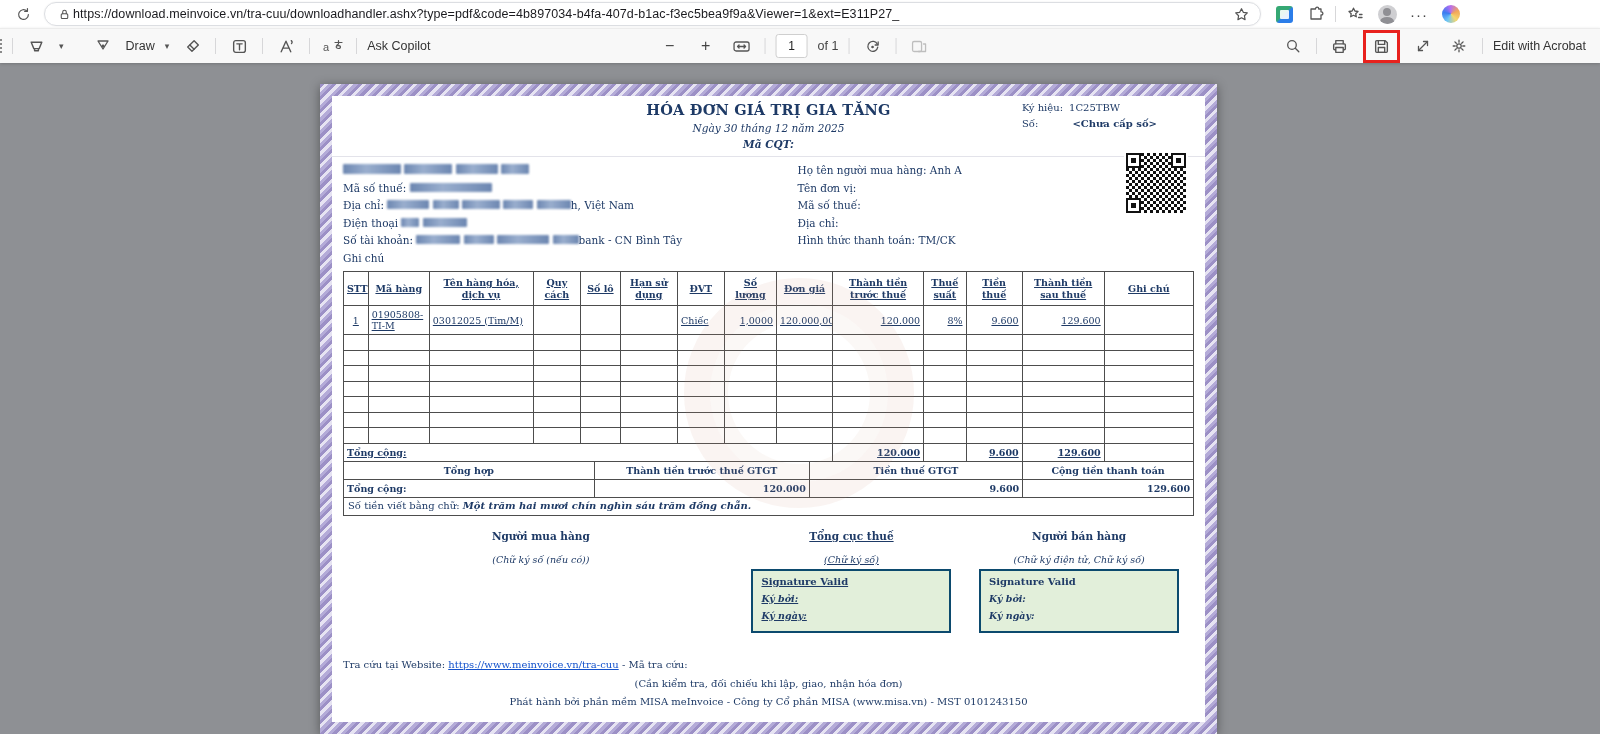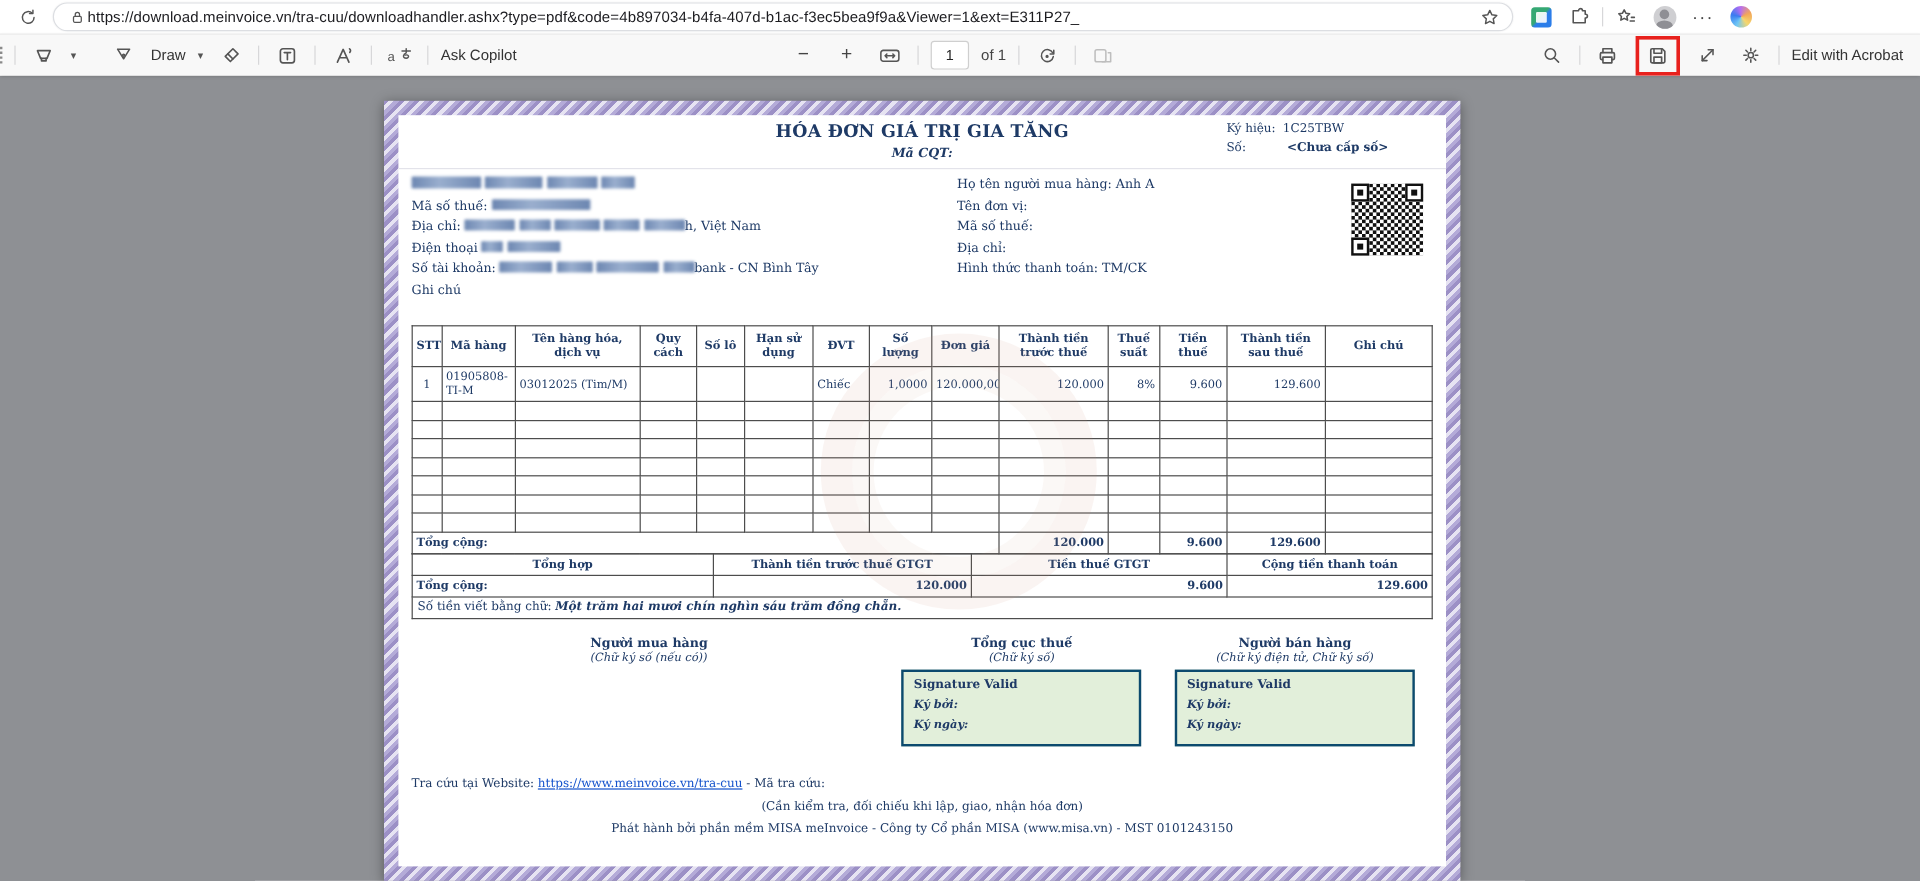--- a/index.html
+++ b/index.html
@@ -81,41 +81,41 @@
         background: linear-gradient(90deg, #5d7aa9, #8fa6c9 40%, #5d7aa9); filter: blur(1.3px); opacity: .9; }
   .rd.t { height: 10px; }
   .qr { position: absolute; right: 19px; top: 57px; width: 60px; height: 60px; background:
         repeating-conic-gradient(#111 0 25%, #fff 0 50%); background-size: 6px 6px; outline: 2px solid #fff; }
   .qr .f { position: absolute; width: 15px; height: 15px; border: 2.5px solid #111; background: #fff; }
   .qr .f:before { content: ""; position: absolute; left: 2.5px; top: 2.5px; width: 5px; height: 5px; background: #111; }
   .qr .f1 { left: 0; top: 0; } .qr .f2 { right: 0; top: 0; } .qr .f3 { left: 0; bottom: 0; }
 
   
   table { border-collapse: collapse; width: 100%; table-layout: fixed; }
-  .main-tbl { margin-top: 20px; }
+  .main-tbl { margin-top: 4px; text-decoration: underline; }
   .main-tbl th, .main-tbl td, .sum-tbl th, .sum-tbl td {
       border: 1px solid #4d4d4d; font-size: 9.5px; padding: 1px 3px; color: #1e3a66;
       overflow: hidden; }
   .main-tbl th { font-weight: bold; text-align: center; height: 34px; line-height: 1.25; }
   .main-tbl td.num { text-align: right; }
   .main-tbl td.ctr { text-align: center; }
   .main-tbl .data-row td { height: 29px; }
   .main-tbl .total-row td { height: 18px; font-weight: bold; }
   .sum-tbl th { font-weight: bold; text-align: center; height: 18px; }
   .sum-tbl td { height: 18px; font-weight: bold; }
   .sum-tbl td.num { text-align: right; }
   .words-row { border: 1px solid #4d4d4d; border-top: none; font-size: 10px; padding: 2px 4px; height: 18px; }
   .words-row .w { font-weight: bold; font-style: italic; }
 
   
   .sigs { display: flex; margin-top: 14px; }
   .sig-col { text-align: center; }
-  .sig-col.c1 { width: 46.5%; } .sig-col.c2 { width: 26.5%; } .sig-col.c3 { width: 27%; }
+  .sig-col.c1 { width: 46.5%; } .sig-col.c2 { width: 26.5%; text-decoration: underline; } .sig-col.c3 { width: 27%; }
   .sig-title { font-size: 10.5px; font-weight: bold; }
-  .sig-sub { font-size: 9.5px; font-style: italic; margin-top: 1px; }
+  .sig-sub { font-size: 9.5px; font-style: italic; margin-top: 12px; }
   .sig-box { width: 200px; height: 64px; margin: 4px auto 0; background: #e2efda;
              border: 2px solid #0c4a6e; text-align: left; padding: 5px 8px; }
   .sig-box .sv { font-size: 10px; font-weight: bold; }
   .sig-box .kb { font-size: 9.5px; font-weight: bold; font-style: italic; margin-top: 6px; }
 
   
   .inv-footer { margin-top: 26px; }
   .lookup { font-size: 10px; }
   .lookup a { color: #1352cc; }
   .check-note { text-align: center; font-size: 10px; margin-top: 8px; }
@@ -293,20 +293,21 @@
     <span class="pb-label">Edit with Acrobat</span>
   </div>
 </div>
 
 <div id="viewer">
   <div id="doc">
     <div id="doc-inner">
       <div class="wm"></div>
 
       <div class="inv-title">HÓA ĐƠN GIÁ TRỊ GIA TĂNG</div>
+      <div class="inv-date">Ngày 30 tháng 12 năm 2025</div>
       <div class="inv-macqt">Mã CQT:</div>
       <div class="inv-serial">
         <div class="row">
             <span class="lbl">Ký hiệu:</span>
             <span class="val">1C25TBW</span>
           </div>
         <div class="row">
             <span class="lbl">Số:</span>
             <span class="val b">&lt;Chưa cấp số&gt;</span>
           </div>

